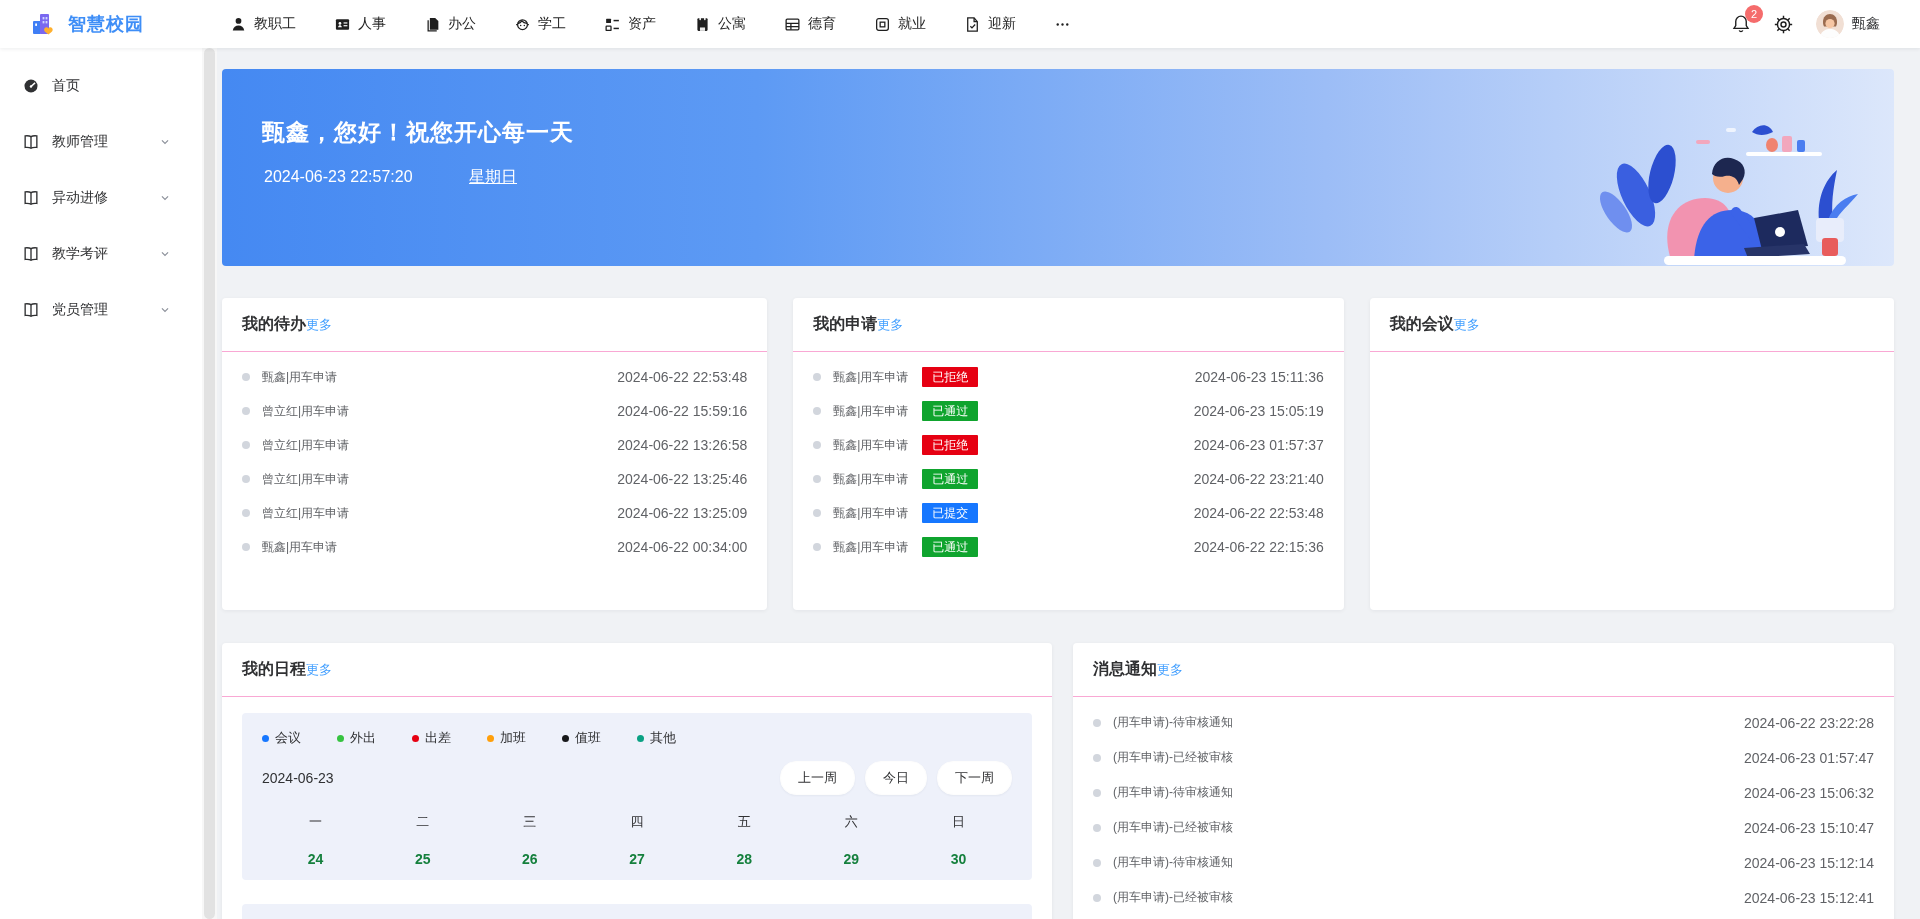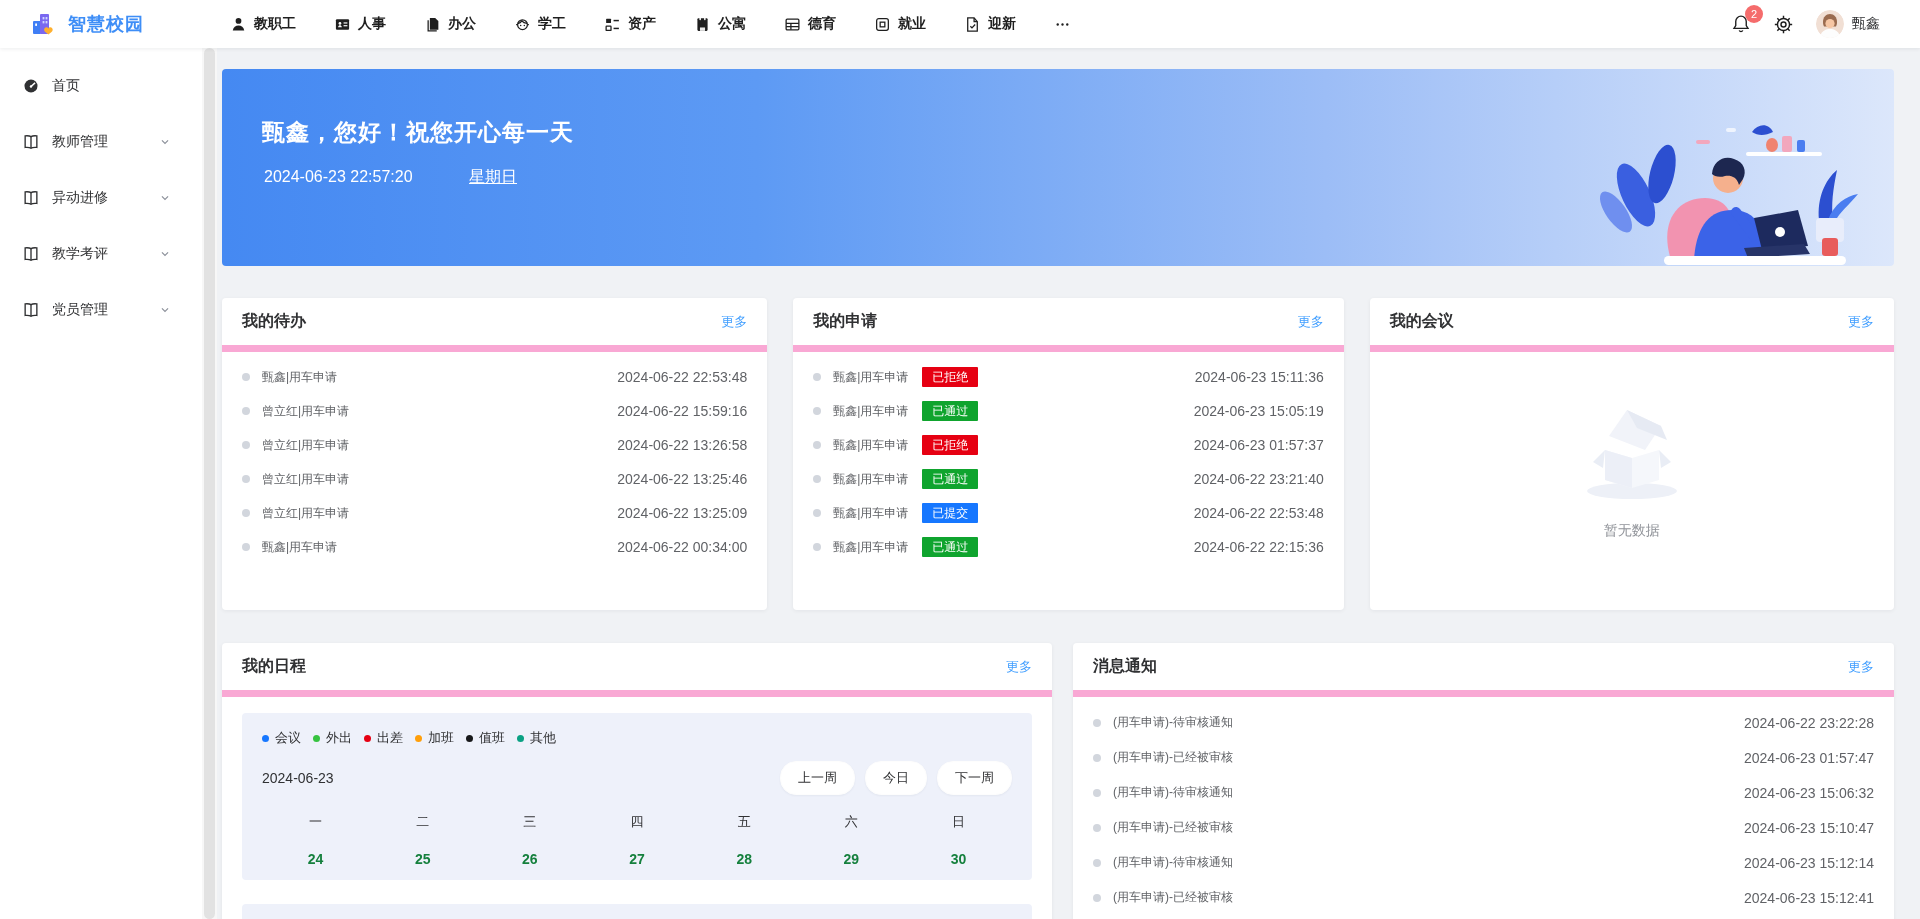--- a/index.html
+++ b/index.html
@@ -6,21 +6,21 @@
   html,body { width:1920px; height:919px; overflow:hidden; background:#f0f2f5;
     font-family:"Liberation Sans","DejaVu Sans",sans-serif; color:#303133; }
 
   
   .navbar { position:fixed; top:0; left:0; width:1920px; height:48px; background:#fff;
     display:flex; align-items:center; z-index:30; box-shadow:0 1px 4px rgba(0,21,41,.08); }
   .brand { display:flex; align-items:center; gap:10px; width:202px; padding-left:30px; flex:0 0 auto; }
   .brand .logo { width:28px; height:28px; }
   .brand .brand-name { font-size:18px; font-weight:bold; color:#3e8ef7; letter-spacing:1px; white-space:nowrap; }
   .nav-menu { display:flex; align-items:center; gap:38px; margin-left:28px; }
-  .nav-item { display:flex; align-items:center; gap:7px; font-size:14px; color:#1f1f1f; cursor:pointer; white-space:nowrap;font-weight:bold; }
+  .nav-item { display:flex; align-items:center; gap:7px; font-size:14px; color:#1f1f1f; cursor:pointer; white-space:nowrap; }
   .nav-item .icon { width:17px; height:17px; color:#1f1f1f; display:inline-flex; }
   .nav-right { margin-left:auto; display:flex; align-items:center; gap:22px; padding-right:40px; }
   .bell-wrap { position:relative; width:20px; height:22px; color:#1f1f1f; cursor:pointer; }
   .badge { position:absolute; top:-8px; right:-12px; min-width:18px; height:18px; border-radius:9px;
     background:#f56c6c; color:#fff; font-size:11px; line-height:18px; text-align:center; padding:0 4px; }
   .gear-wrap { width:21px; height:21px; color:#1f1f1f; cursor:pointer; }
   .user { display:flex; align-items:center; gap:8px; cursor:pointer; }
   .avatar { width:28px; height:28px; border-radius:50%; overflow:hidden; flex:0 0 auto; }
   .user-name { font-size:14px; color:#303133; }
 
@@ -40,22 +40,22 @@
   .banner { position:relative; height:197px; border-radius:4px; overflow:hidden;
     background:linear-gradient(90deg,#4589f2 0%,#5d9af4 32%,#9cbdf6 66%,#dce7fb 100%); }
   .banner h1 { position:absolute; left:40px; top:48px; font-size:23px; color:#fff; font-weight:bold; letter-spacing:1px; }
   .banner .banner-date { position:absolute; left:42px; top:98px; font-size:16px; color:#fff; }
   .banner .banner-date .wk { margin-left:52px;text-decoration:underline; }
   .banner .illus { position:absolute; right:18px; bottom:-4px; width:300px; height:170px; }
 
   .row1 { margin-top:32px; display:grid; grid-template-columns:1.04fr 1.05fr 1fr; gap:26px; }
   .card { background:#fff; border-radius:4px; box-shadow:0 1px 4px rgba(0,21,41,.06); }
   .row1 .card { height:312px; }
-  .card-header { display:flex; align-items:center; justify-content:space-between; height:54px;
-    padding:0 20px; border-bottom:7px solid #f9a8d4; }
+  .card-header { display:flex; align-items:center; height:54px;
+    padding:0 20px; border-bottom:1px solid #f9a8d4; }
   .card-title { font-size:16px; font-weight:bold; color:#303133; }
   .more-link { font-size:13px; color:#409eff; cursor:pointer; }
 
   .card-list { padding:8px 20px 0 20px; }
   .list-row { display:flex; align-items:center; height:34px; cursor:pointer; }
   .notif .list-row { height:35px; }
   .dot { width:8px; height:8px; border-radius:50%; background:#d2d6dd; margin-right:12px; flex:0 0 auto; }
   .row-label { font-size:12px; color:#606266; white-space:nowrap; }
   .row-spacer { flex:1; }
   .row-time { font-size:14px; color:#606266; white-space:nowrap; }
@@ -63,21 +63,21 @@
 
   .empty-wrap { display:flex; flex-direction:column; align-items:center; padding-top:36px; }
   .empty-box { width:150px; height:120px; }
   .empty-text { margin-top:14px; font-size:14px; color:#909399; }
 
   .row2 { margin-top:33px; display:grid; grid-template-columns:819fr 810fr; gap:21px; }
   .row2 .card { height:430px; }
 
   .sched-body { padding:16px 20px 0 20px; }
   .sched-panel { background:#eef1fa; border-radius:4px; padding:16px 20px; height:167px; }
-  .legend { display:flex; align-items:flex-end; gap:12px; }
+  .legend { display:flex; align-items:flex-end; gap:36px; }
   .legend-item { display:flex; align-items:center; gap:6px; font-size:13px; color:#303133; }
   .legend-dot { width:7px; height:7px; border-radius:50%; }
   .sched-controls { margin-top:14px; display:flex; align-items:center; justify-content:space-between; }
   .sched-date { font-size:14px; color:#303133; }
   .pill-group { display:flex; gap:10px; }
   .pill { background:#fff; border:1px solid #fdfdfd; border-radius:16px; padding:7px 17px; font-size:13px;
     color:#303133; cursor:pointer; box-shadow:0 1px 2px rgba(31,56,88,.05); }
   .week-grid { margin-top:18px; display:grid; grid-template-columns:repeat(7,1fr); text-align:center; }
   .week-grid .wd { font-size:13px; color:#303133; }
   .date-grid { margin-top:20px; display:grid; grid-template-columns:repeat(7,1fr); text-align:center; }
@@ -434,32 +434,20 @@
             <span class="row-time">2024-06-22 22:15:36</span>
           </div>
         </div>
     </div>
 
     <div class="card">
       <div class="card-header">
         <span class="card-title">我的会议</span>
         <span class="more-link">更多</span>
       </div>
-      <div class="empty-wrap">
-        <span class="empty-box" id="empty-box"><svg viewBox="0 0 150 120">
-              <ellipse cx="75" cy="103" rx="45" ry="8" fill="#edf0f7"></ellipse>
-              <path d="M52 48 70 22l34 16-16 24z" fill="#f1f3f9"></path>
-              <path d="M70 22l34 16 6 14-30-12z" fill="#e6eaf3"></path>
-              <path d="M48 62l27 8 27-8v30l-27 8-27-8z" fill="#f5f7fb"></path>
-              <path d="M48 62l27 8v30l-27-8z" fill="#eceff7"></path>
-              <path d="M48 62 36 74l10 6z" fill="#e9edf5"></path>
-              <path d="M102 62l12 12-10 6z" fill="#e9edf5"></path>
-            </svg></span>
-        <span class="empty-text">暂无数据</span>
-      </div>
     </div>
   </div>
 
   <div class="row2">
 
     <div class="card">
       <div class="card-header">
         <span class="card-title">我的日程</span>
         <span class="more-link">更多</span>
       </div>

